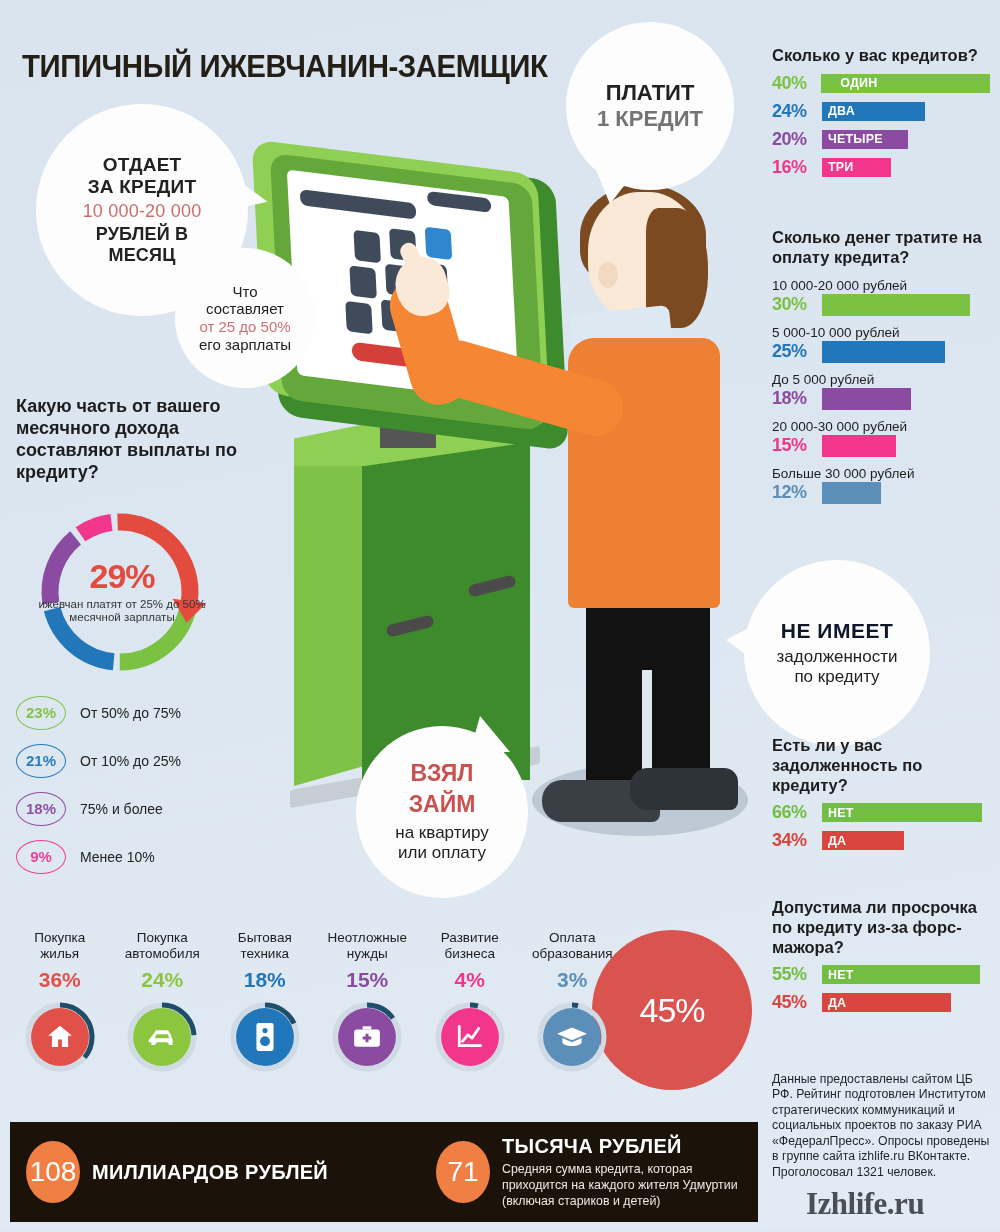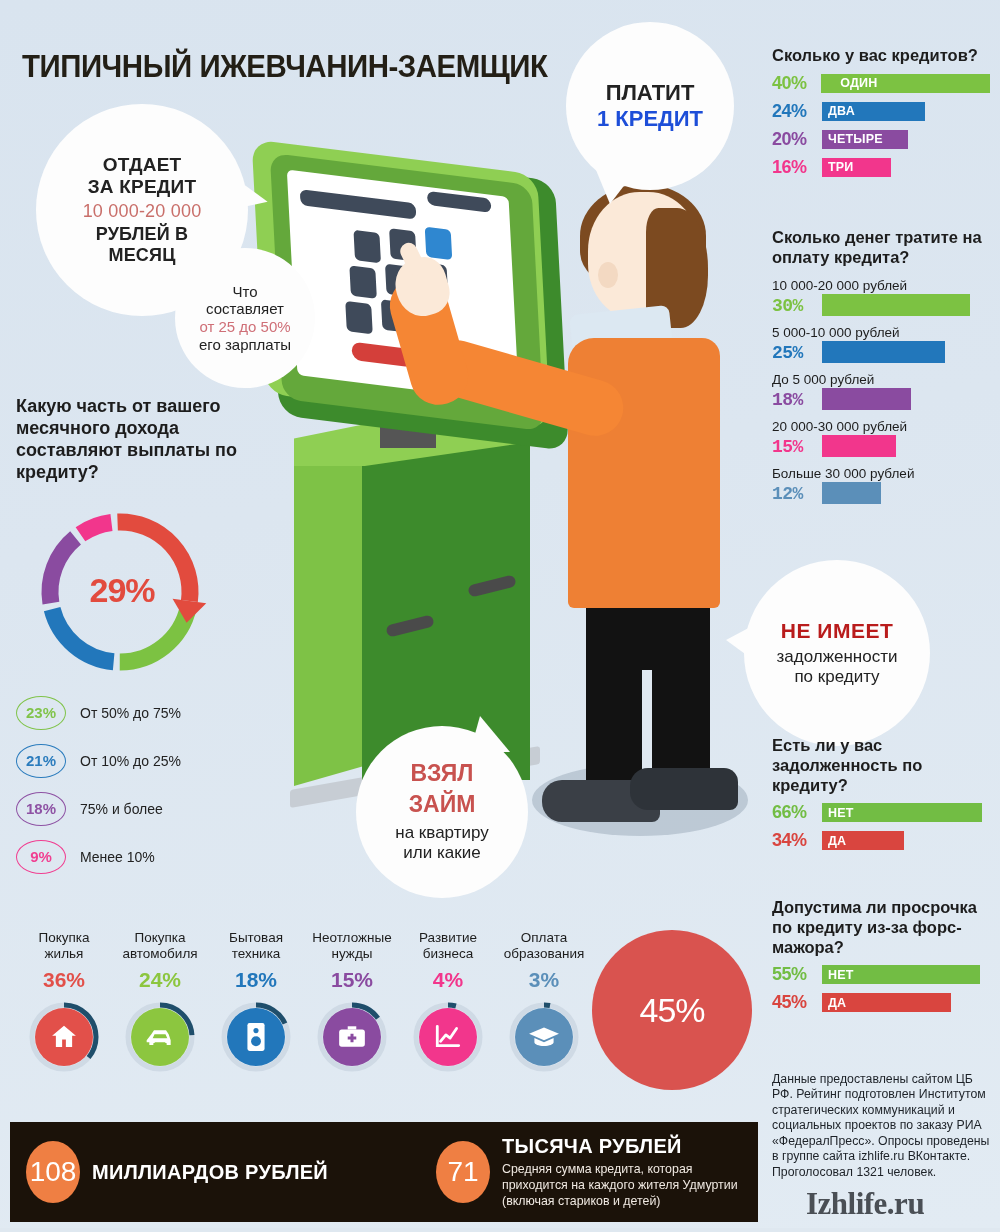--- a/index.html
+++ b/index.html
@@ -38,25 +38,25 @@
 
   #bubble-salary { left: 36px; top: 104px; width: 212px; height: 212px; font-size: 18px; font-weight: 700; letter-spacing: .2px; }
   #bubble-salary .l1 { font-size: 19px; }
   #bubble-salary .amount { color:#c96f6a; font-weight: 400; font-size: 18px; padding: 2px 0; }
   #bubble-salary-tail { left: 232px; top: 182px; border-top: 16px solid transparent; border-bottom: 16px solid transparent; border-left: 36px solid #fdfdfd; transform: rotate(12deg); }
 
   #bubble-share { left: 175px; top: 248px; width: 140px; height: 140px; font-size: 15px; }
   #bubble-share .red { color: #cf6f77; }
 
   #bubble-pays { left: 566px; top: 22px; width: 168px; height: 168px; font-size: 22px; font-weight: 700; }
-  #bubble-pays .red { color: #1d4ed8; }
+  #bubble-pays .red { color: #737373; }
   #bubble-pays-tail { left: 596px; top: 170px; border-left: 14px solid transparent; border-right: 26px solid transparent; border-top: 34px solid #fdfdfd; }
 
   #bubble-nodebt { left: 744px; top: 560px; width: 186px; height: 186px; font-size: 17px; }
-  #bubble-nodebt .t1 { color: #b91c1c; font-weight: 700; font-size: 21px; letter-spacing: .5px; padding-bottom: 4px; }
+  #bubble-nodebt .t1 { color: #0f172a; font-weight: 700; font-size: 21px; letter-spacing: .5px; padding-bottom: 4px; }
   #bubble-nodebt-tail { left: 726px; top: 624px; border-top: 16px solid transparent; border-bottom: 22px solid transparent; border-right: 30px solid #fdfdfd; }
 
   #bubble-loan { left: 356px; top: 726px; width: 172px; height: 172px; font-size: 17px; }
   #bubble-loan .t1 { color: #c8524f; font-weight: 700; font-size: 23px; line-height: 1.12; padding-bottom: 5px; }
   #bubble-loan-tail { left: 470px; top: 716px; border-left: 10px solid transparent; border-right: 30px solid transparent; border-bottom: 36px solid #fdfdfd; }
 
   #bubble-45 {
     left: 592px; top: 930px; width: 160px; height: 160px;
     background: #d9534f; color:#fff;
   }
@@ -138,41 +138,41 @@
   .legend-item { display:flex; align-items:center; gap: 14px; margin-top: 14px; }
   .legend-badge {
     width: 50px; height: 34px; border-radius: 50%;
     display:flex; align-items:center; justify-content:center;
     font-size: 15px; font-weight: 800; background: transparent;
   }
   .legend-label { font-size: 14px; color:#222; }
 
   
   #q-purpose { position:absolute; left: 16px; top: 918px; width: 600px; }
-  .purpose-row { display:flex; gap: 0px; margin-top: 12px; }
+  .purpose-row { display:flex; gap: 15px; margin-top: 12px; }
   .purpose-col { width: 96px; text-align:center; }
   .purpose-name { font-size: 13.5px; color:#1d1d1d; line-height: 1.2; min-height: 34px;}
   .purpose-pct { font-size: 21px; font-weight: 800; margin-top: 4px; }
   .purpose-icon {
     width: 58px; height: 58px; border-radius: 50%;
     margin: 10px auto 0; position: relative;
     display:flex; align-items:center; justify-content:center;
   }
 
   
   .rcol { position:absolute; left: 772px; width: 218px; }
   .r-title { font-size: 16.5px; font-weight: 800; color:#1d1d1d; line-height: 1.2; }
   .barrow { display:flex; align-items:center; gap: 6px; margin-top: 7px; }
   .barpct { font-size: 18px; font-weight: 800; width: 44px; text-align:left; letter-spacing:-.5px;}
   .bar { height: 19px; display:flex; align-items:center; }
   .barlabel { color:#fff; font-size: 12.5px; font-weight: 800; padding-left: 6px; letter-spacing:.2px;}
 
   .stack { margin-top: 10px; }
   .stack-lab { font-size: 13.5px; color:#1d1d1d; margin-top: 9px; }
-  .stack-row { display:flex; align-items:flex-end; gap: 6px; margin-top: 1px; font-family: Liberation Mono, monospace; }
+  .stack-row { display:flex; align-items:flex-start; gap: 6px; margin-top: 1px; }
 
   .source { position:absolute; left: 772px; top: 1072px; width: 220px; font-size: 12.3px; color:#1d2228; line-height: 1.26; }
   .logo { position:absolute; left: 806px; top: 1186px; font-family: "Liberation Serif", serif; font-size: 31px; font-weight: 700; color:#4a4f55; letter-spacing: -0.5px; }
 
   
   .footer {
     position:absolute; left: 10px; top: 1122px; width: 748px; height: 100px;
     background: #1b1209; display:flex; align-items:center;
   }
   .fcell { display:flex; align-items:center; gap: 12px; padding-left: 16px; }
@@ -266,21 +266,21 @@
     <div class="t1">НЕ ИМЕЕТ</div>
     <div>задолженности</div>
     <div>по кредиту</div>
   </div>
 
   <div class="bubble-tail" id="bubble-loan-tail"></div>
   <div class="bubble" id="bubble-loan">
     <div class="t1">ВЗЯЛ</div>
     <div class="t1">ЗАЙМ</div>
     <div>на квартиру</div>
-    <div>или какие</div>
+    <div>или оплату</div>
   </div>
 
   <div class="bubble" id="bubble-45">
     <div class="big">45%</div>
   </div>
 
   <div id="q-income">
     <div class="sec-title">Какую часть от вашего месячного дохода составляют выплаты по кредиту?</div>
     <div class="donut-wrap">
       <svg width="200" height="182" viewBox="0 0 200 182">
@@ -288,20 +288,23 @@
             <path d="M 95.55703523082495 22.0426421086633 A 70 70 0 0 1 167.41698136681634 101.01569176042938" stroke="#e24b3e" stroke-width="17" fill="none"></path>
             <path d="M 166.36705948339176 107.03147290169441 A 70 70 0 0 1 97.75565440093435 161.99957353604532" stroke="#7cc242" stroke-width="17" fill="none"></path>
             <path d="M 91.6557193861554 161.71190790311792 A 70 70 0 0 1 30.138825507340286 109.1715170115162" stroke="#2277bb" stroke-width="17" fill="none"></path>
             <path d="M 28.90046144489085 103.1916831384285 A 70 70 0 0 1 53.56886407584122 37.90864985518547" stroke="#8a4ba0" stroke-width="17" fill="none"></path>
             <path d="M 58.45230976025429 34.242055120519375 A 70 70 0 0 1 89.46914596163957 22.521769385107476" stroke="#f2368c" stroke-width="17" fill="none"></path>
           </g>
         <polygon id="donut-arrow" points="184.27539112732887,103.20521690224794 150.55857160630381,98.82616661861081 164.58347824210998,122.83245733285736" fill="#e24b3e" transform="rotate(0)"></polygon>
       </svg>
       <div class="donut-center">
         <div class="pct">29%</div>
+        <div class="cap">
+          <span>ижевчан платят от 25% до 50% месячной зарплаты</span>
+        </div>
       </div>
     </div>
     <div id="income-legend">
         <div class="legend-item">
           <div class="legend-badge" style="color: rgb(124, 194, 66); border: 1.5px solid rgb(124, 194, 66); opacity: 0.95;">23%</div>
           <div class="legend-label">От 50% до 75%</div>
         </div>
         <div class="legend-item">
           <div class="legend-badge" style="color: rgb(34, 119, 187); border: 1.5px solid rgb(34, 119, 187); opacity: 0.95;">21%</div>
           <div class="legend-label">От 10% до 25%</div>

